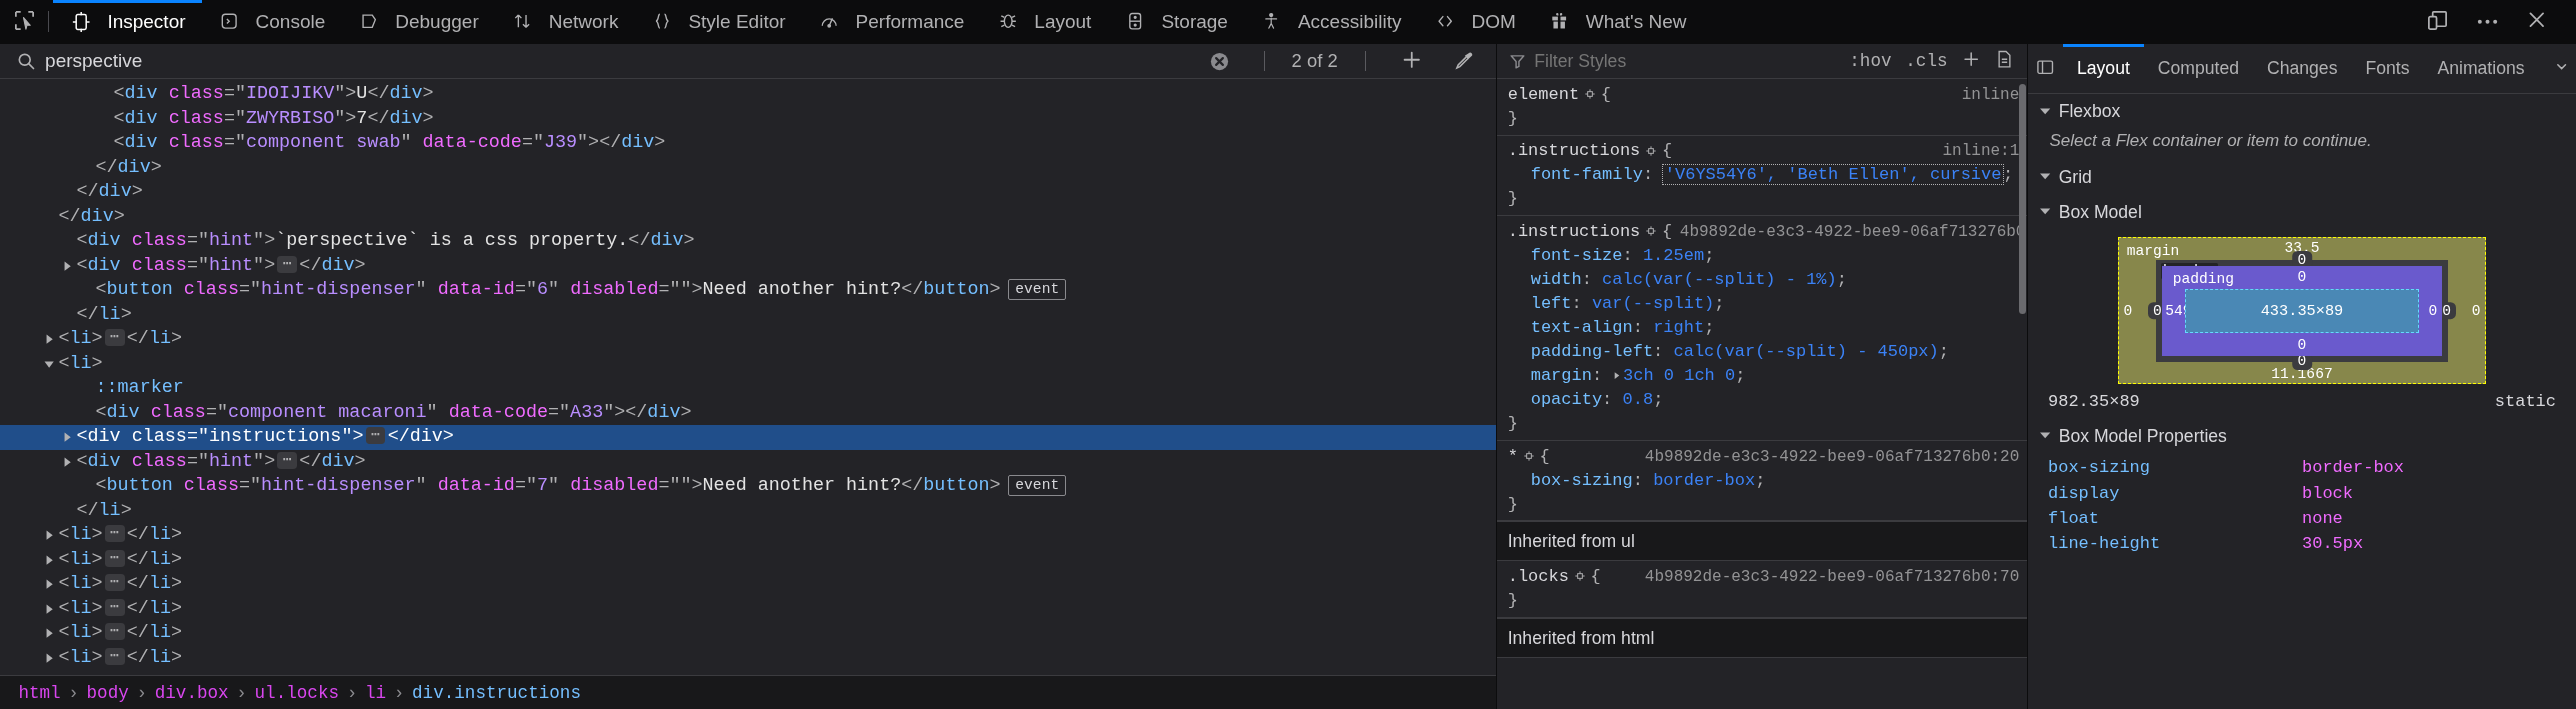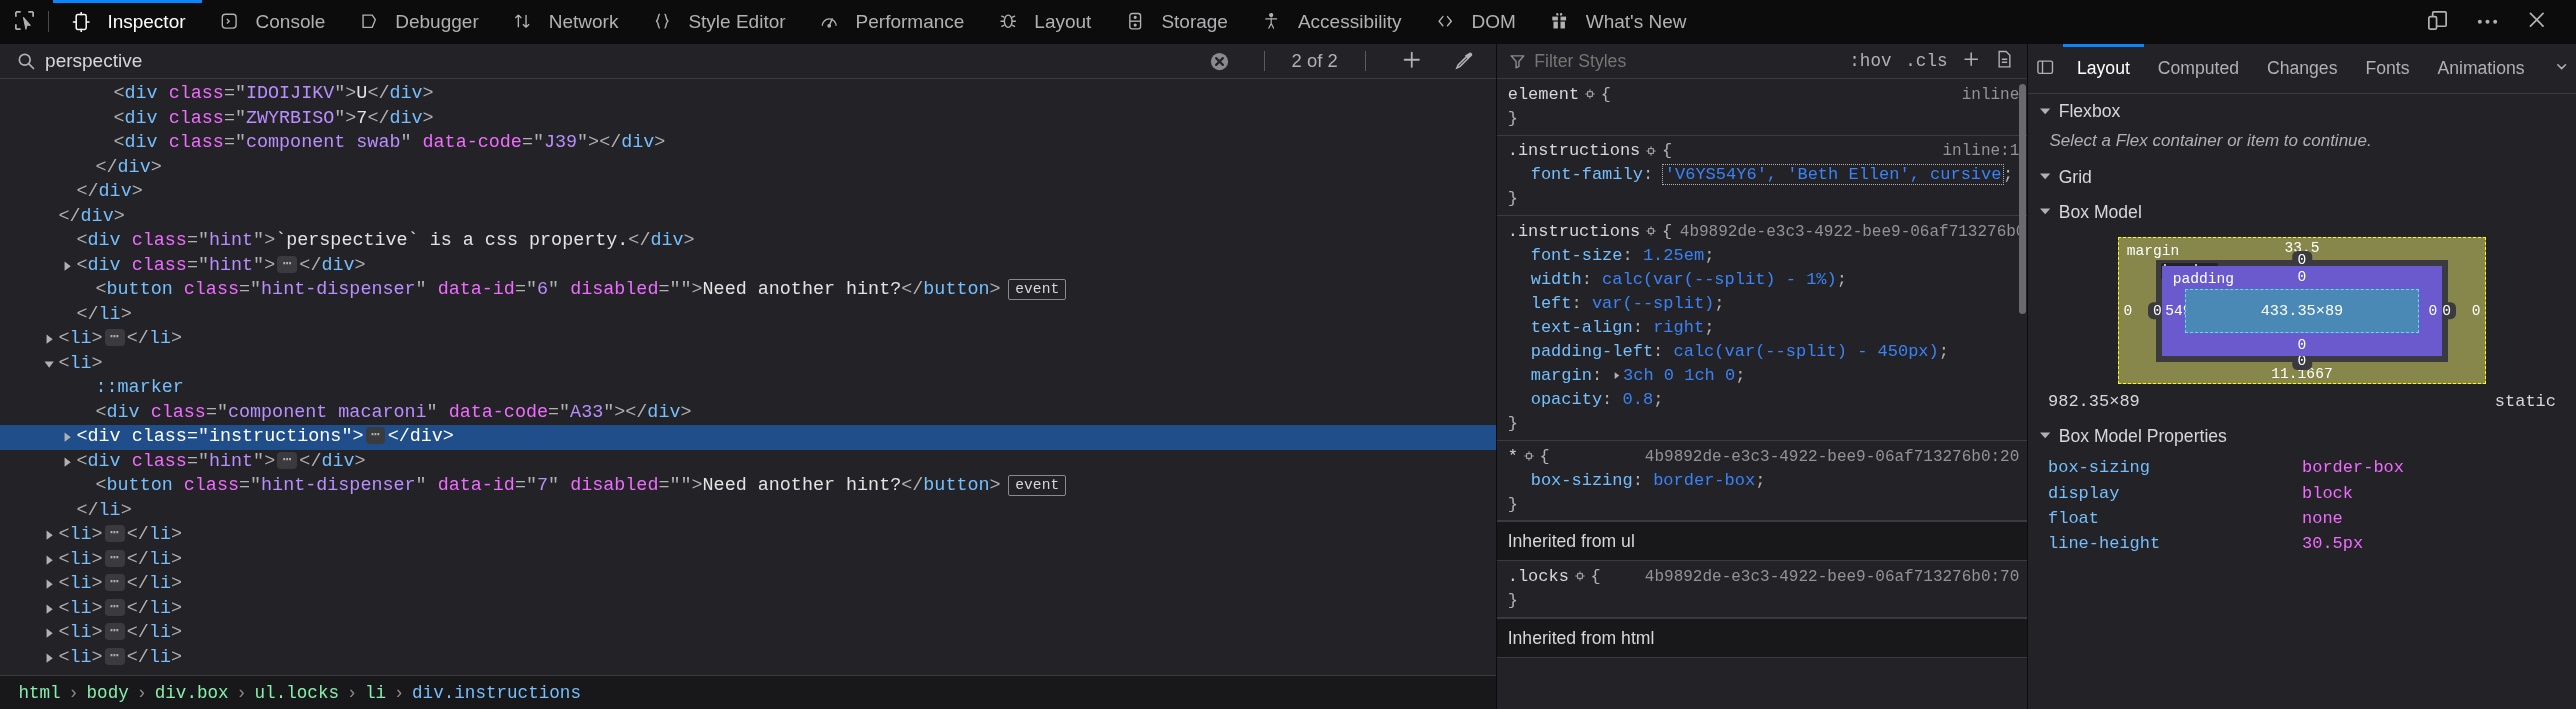--- a/index.html
+++ b/index.html
@@ -86,21 +86,21 @@
   .evt {
     display:inline-block; border:0.8px solid #8a8a8e; color:#d7d7db;
     border-radius:2px; padding:0 6.1px; font-size:14.6px; line-height:18.4px; margin-left:7.7px;
     vertical-align:middle; position:relative; top:-0.8px; cursor:pointer;
   }
   .breadcrumbs {
     height:35px; min-height:35px; display:flex; align-items:center;
     background:#18181a; border-top:0.8px solid #3b3b3f;
     padding-left:10.7px; font-family:"Liberation Mono", monospace; font-size:17.6px; gap:0;
   }
-  .crumb { color:#86efac; padding:0 7.7px; cursor:pointer; white-space:nowrap;}
+  .crumb { color:#d946ef; padding:0 7.7px; cursor:pointer; white-space:nowrap;}
   .crumb.active { color:#75bfff; }
   .crumb-sep { color:#8a8a8e; }
 
   
   .rules-panel { width: 531px; min-width:531px; display:flex; flex-direction:column; background:#232327; border-right:0.8px solid #0c0c0d; }
   .rules-toolbar {
     height:21px; min-height:35px; display:flex; align-items:center;
     background:#232327; border-bottom:0.8px solid #3b3b3f; padding:0 7.7px 0 10.7px; gap:4.6px;
   }
   .filter-ico{width:20px;display:flex;align-items:center;justify-content:center;}

